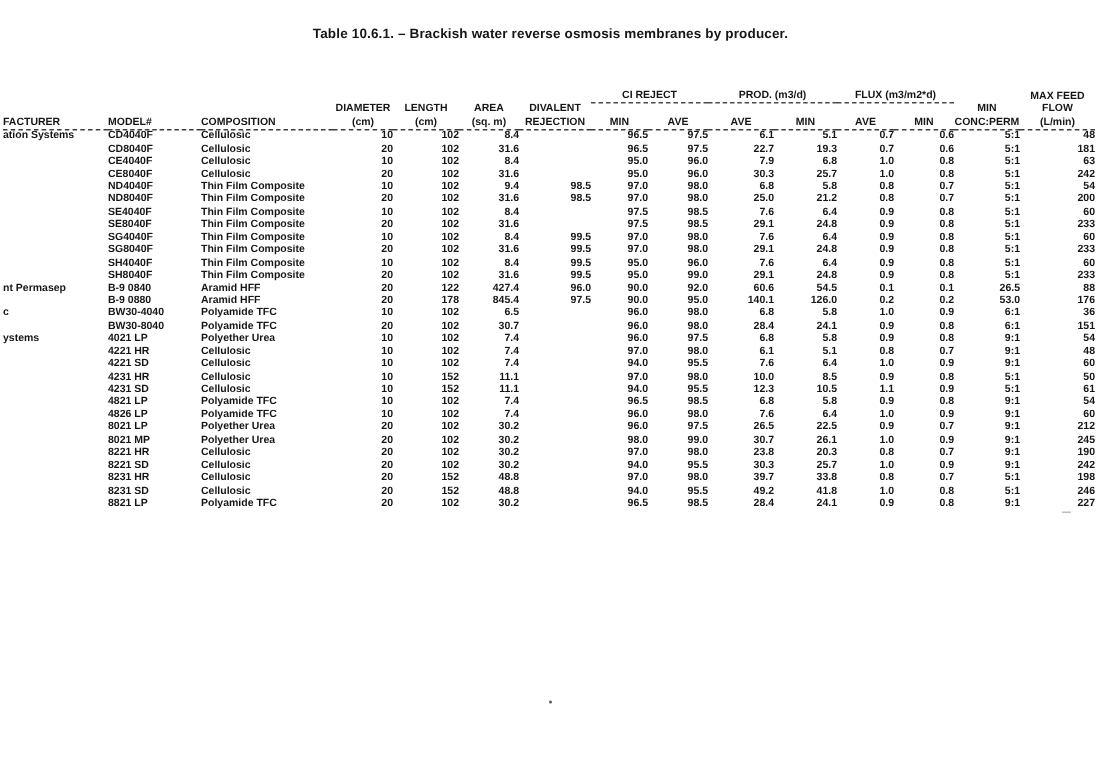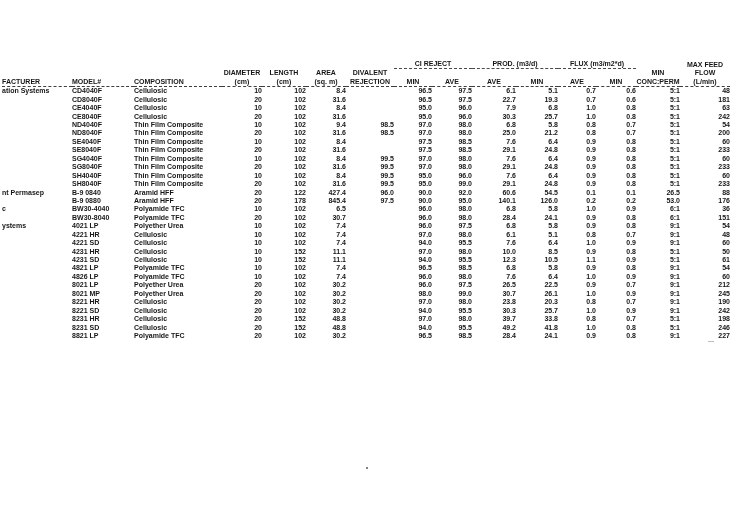--- a/index.html
+++ b/index.html
@@ -35,20 +35,21 @@
   tbody tr:nth-child(5) td { padding-top:3px; }
   thead th.pad-r { padding-right:6px; }
   .speck { position:absolute; background:#5a5a5a; border-radius:50%; }
   .faint-dash { position:absolute; background:#bdbdbd; }
 </style>
 </head>
 <body>
 
 <div id="page">
 
+  <div id="title">Table 10.6.1. – Brackish water reverse osmosis membranes by producer.</div>
 
   <table id="membrane-table">
     <colgroup>
       <col style="width:70px">
         <col style="width:62px">
         <col style="width:88px">
       <col style="width:40px">
         <col style="width:44px">
         <col style="width:40px">
       <col style="width:48px">

